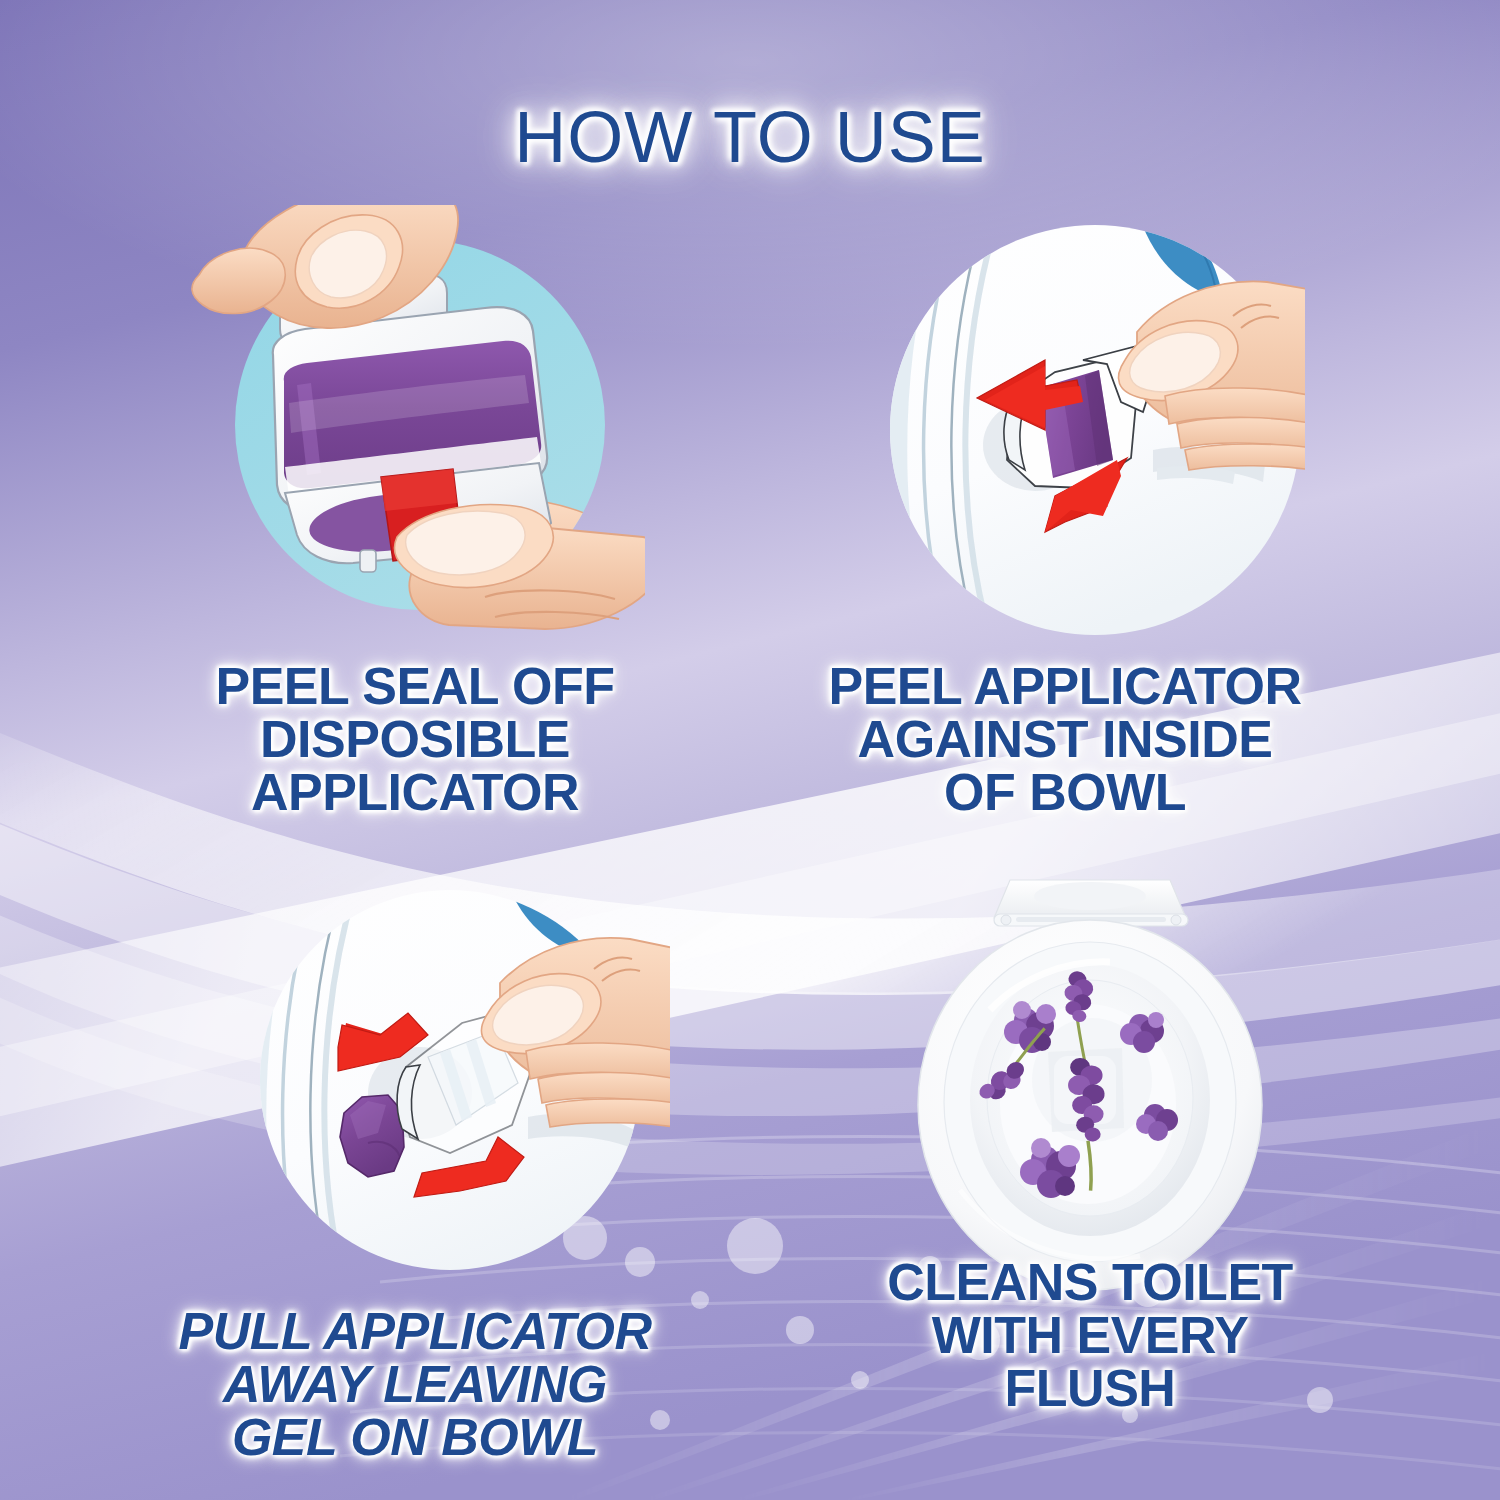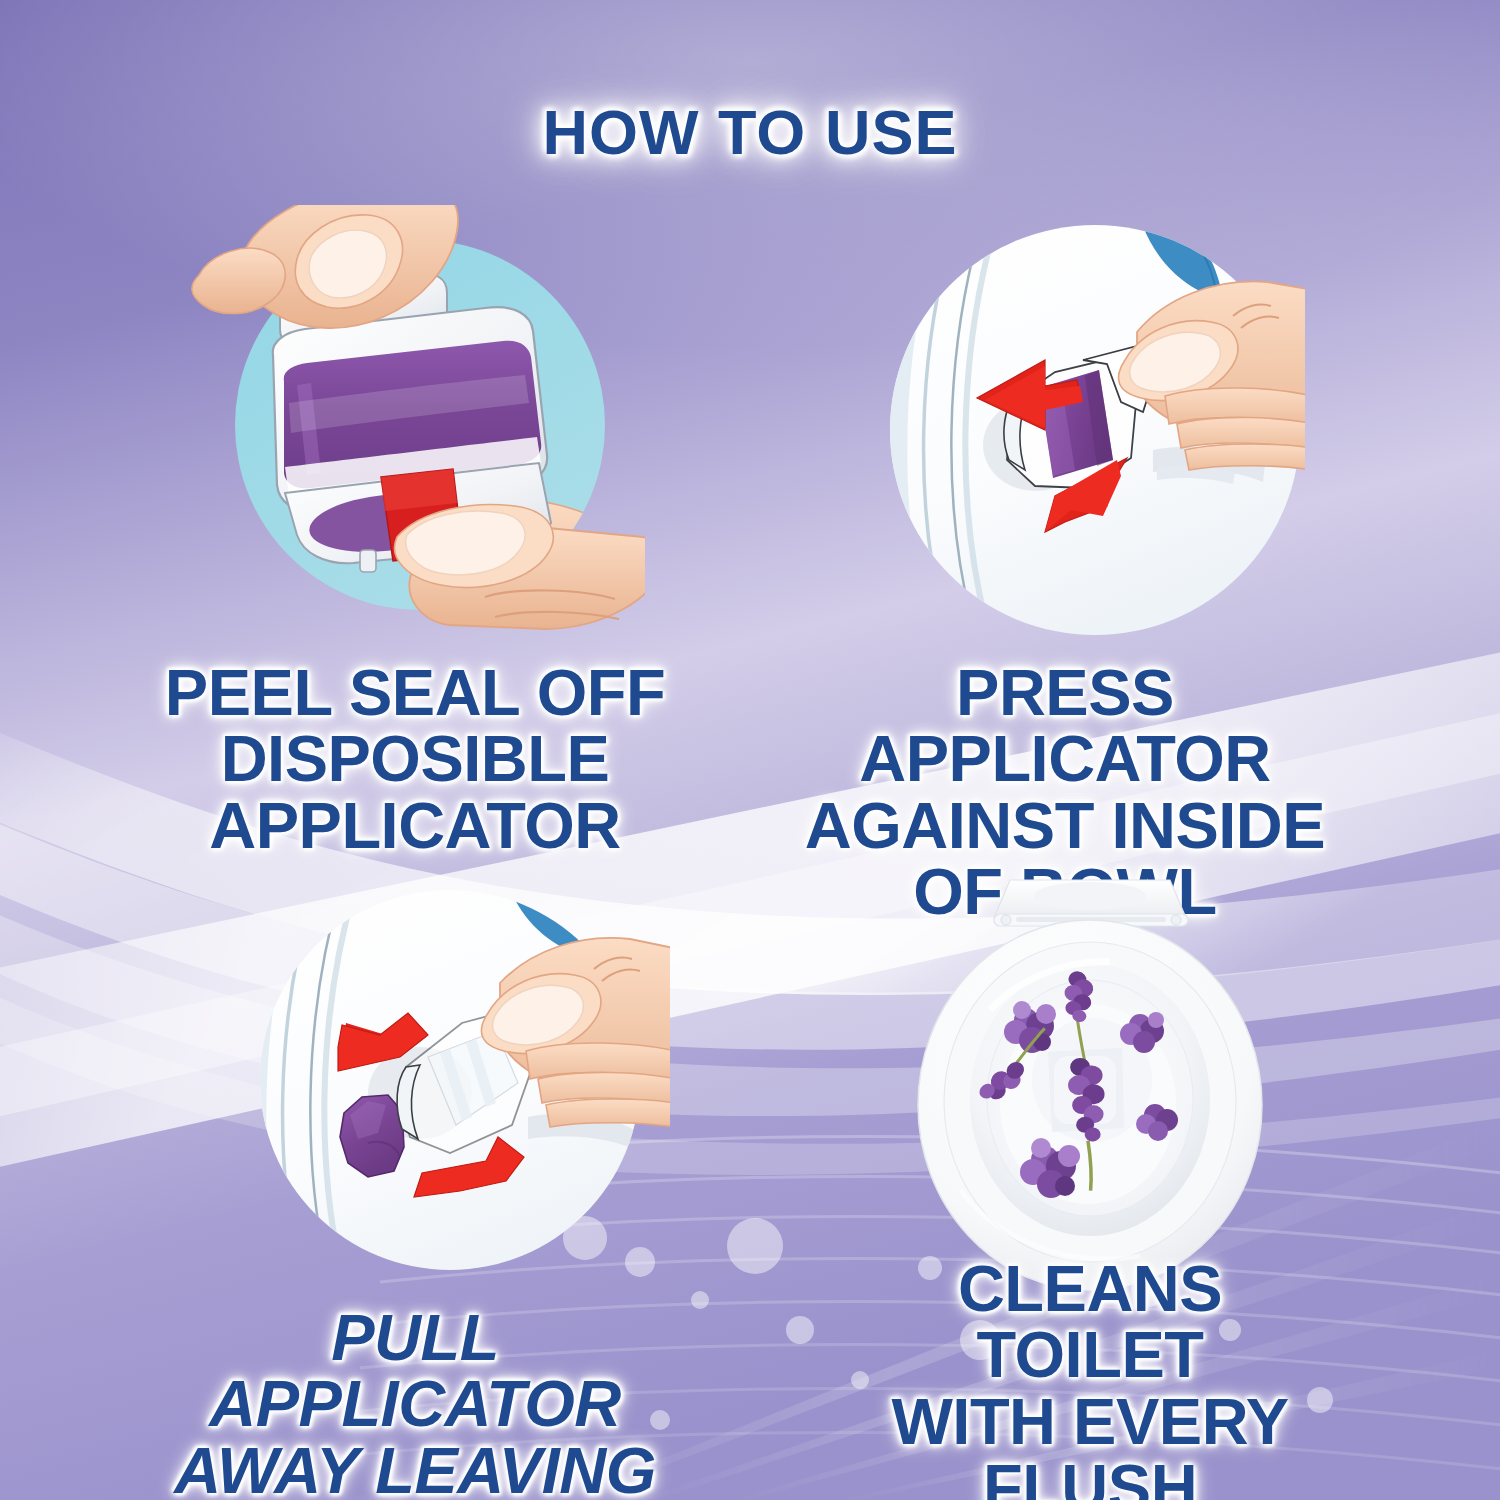--- a/index.html
+++ b/index.html
@@ -14,36 +14,36 @@
   
   #bg { position:absolute; inset:0; z-index:0; }
 
   .cap-title {
     position:absolute;
     text-align:center;
     color:#1f4a90;
     font-weight:900;
     letter-spacing:-0.5px;
     line-height:1.02;
-    font-size:65px;
+    font-size:52px;
     text-shadow:
       0 0 6px #fff, 0 0 6px #fff, 0 0 10px #fff, 0 0 14px #fff,
       0 0 20px #fff, 2px 2px 3px rgba(255,255,255,.95),
       -2px -2px 3px rgba(255,255,255,.95);
     z-index:40;
     white-space:pre-line;
   }
 
   
   #page-title {
     position:absolute;
     top:96px; left:0; width:1500px;
     text-align:center;
-    font-size:63px;
-    font-weight:700;
+    font-size:72px;
+    font-weight:400;
     color:#1f4a90;
     letter-spacing:1px;
     text-shadow:
       0 0 10px #fff, 0 0 10px #fff, 0 0 18px #fff, 0 0 26px #fff,
       0 0 36px #fff, 0 0 46px rgba(255,255,255,.9),
       3px 3px 4px rgba(255,255,255,.95), -3px -3px 4px rgba(255,255,255,.95);
     z-index:40;
   }
 
   
@@ -283,21 +283,21 @@
                C328 174 288 186 256 178 C232 172 228 158 240 140 Z" fill="#fbdcc4" stroke="#e2a684" stroke-width="1.6"></path>
       <path d="M250 138 C264 118 294 108 318 114 C336 118 340 134 330 148
                C316 168 286 176 262 170 C244 166 240 152 250 138 Z" fill="#fdf1e8" stroke="#f0d3bf" stroke-width="1.4"></path>
       <path d="M280 176 C320 164 390 166 436 178 L434 208 C390 196 322 194 284 204 Z" fill="url(#g2sk)" stroke="#e2a684" stroke-width="1.6"></path>
       <path d="M292 204 C330 194 398 196 438 206 L436 232 C398 222 332 220 296 228 Z" fill="url(#g2sk)" stroke="#e2a684" stroke-width="1.6"></path>
       <path d="M300 230 C334 222 400 222 438 230 L437 252 C400 244 336 244 304 250 Z" fill="url(#g2sk)" stroke="#e2a684" stroke-width="1.6"></path>
       <path d="M348 96 C360 86 374 82 386 86" stroke="#dda07c" stroke-width="2" fill="none"></path>
       <path d="M356 108 C368 98 382 94 394 98" stroke="#dda07c" stroke-width="2" fill="none"></path>
     </g>
   </svg>
-  <div class="cap-title" style="left:790px; top:660px; width:550px;">PRESS APPLICATOR
+  <div class="cap-title" style="left:790px; top:660px; width:550px;">PEEL APPLICATOR
 AGAINST INSIDE
 OF BOWL</div>
 </div>
 
 <div class="step">
   <svg width="420" height="420" viewBox="0 0 420 420" style="position:absolute;left:250px;top:885px;">
     <defs>
       <clipPath id="c3">
           <circle cx="200" cy="195" r="190"></circle>
         </clipPath>

